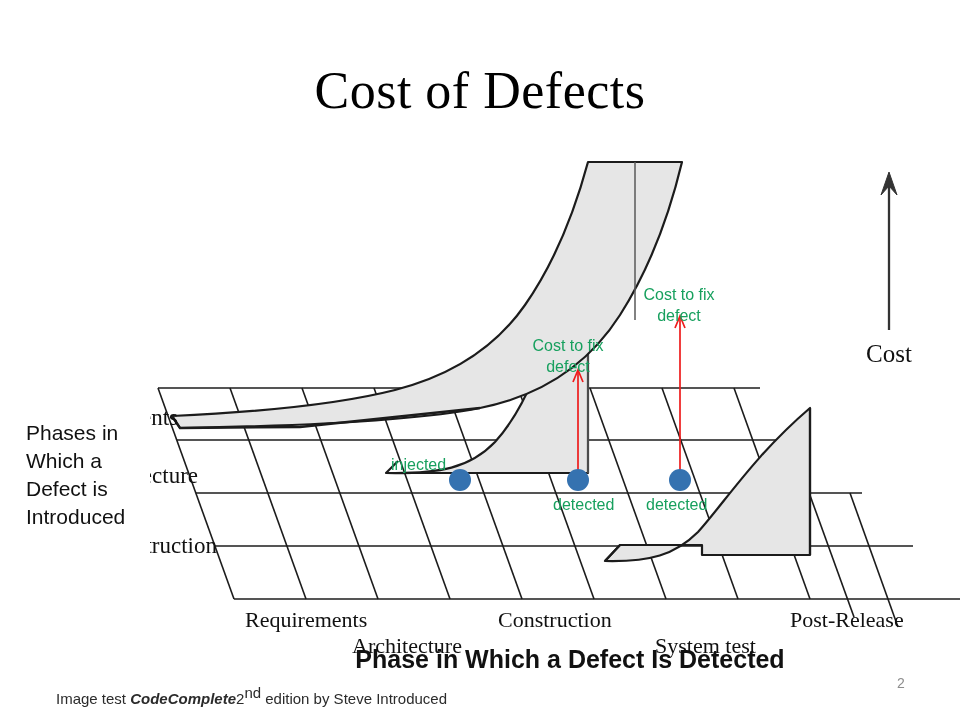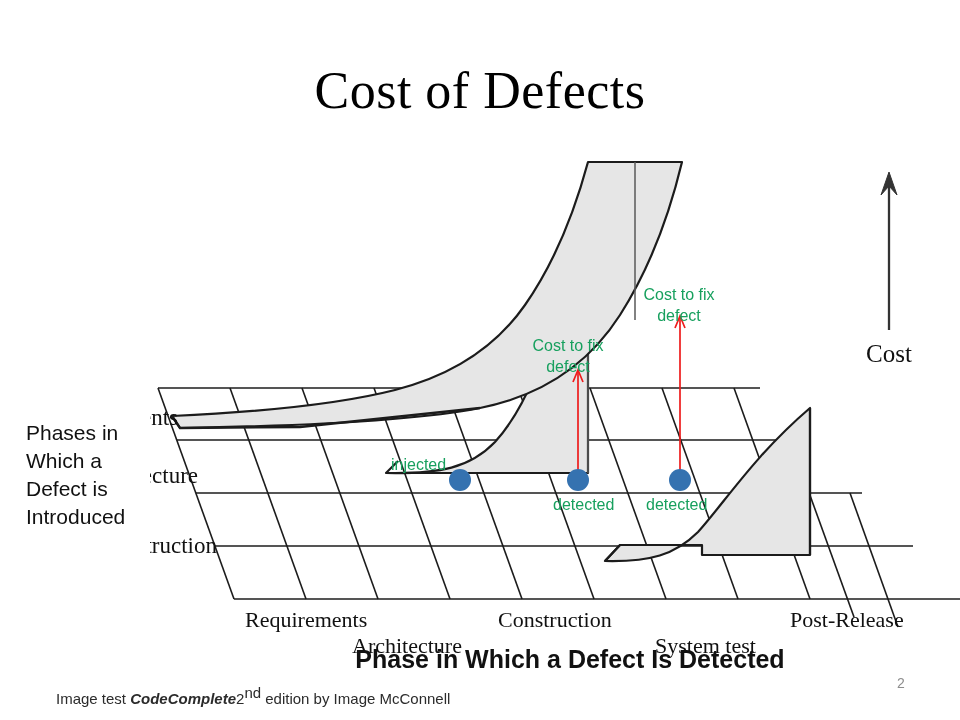--- a/index.html
+++ b/index.html
@@ -199,18 +199,18 @@
       <g>
         <path d="M 739 180 L 739 28" stroke="#333333" stroke-width="2.3" fill="none"></path>
         <path d="M 731 45 L 739 22 L 747 45 L 739 36 Z" fill="#333333" stroke="#333333" stroke-width="1"></path>
         <text class="svg-serif" x="739" y="212" text-anchor="middle" font-size="25" fill="#111111">Cost</text>
       </g>
 
     </svg>
   </div>
 
   <div id="source-caption">
-    <span>Image test </span><span class="ital">CodeComplete</span><span>2</span><sup>nd</sup><span> edition by Image McConnell</span>
+    <span>Image test </span><span class="ital">CodeComplete</span><span>2</span><sup>nd</sup><span> edition by Steve Introduced</span>
   </div>
 
   <div id="page-number">2</div>
 
 </div>
 
 </body></html>

